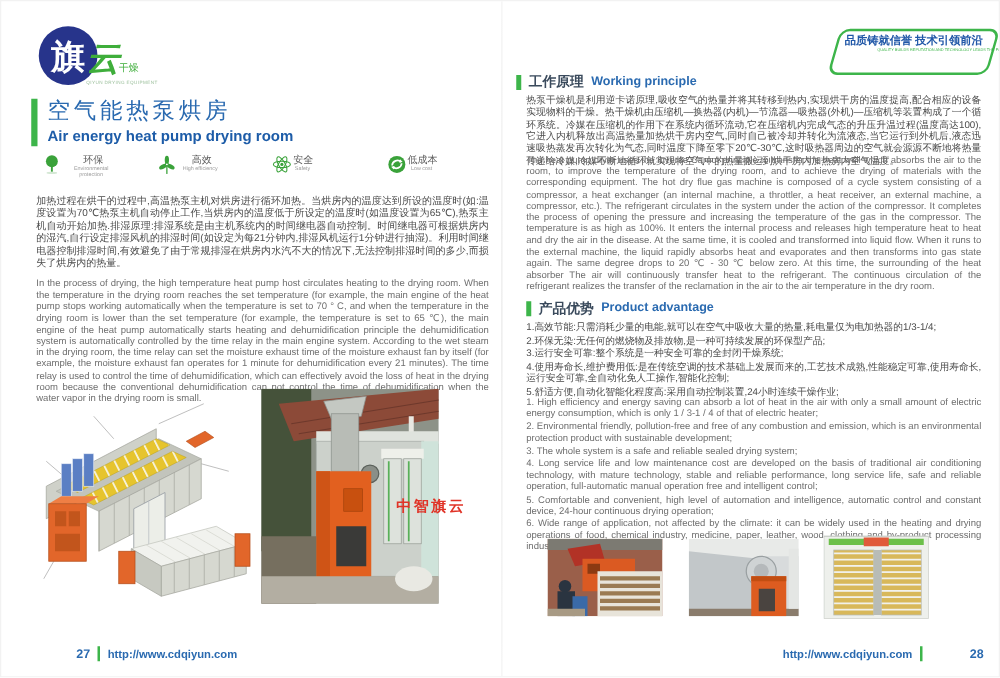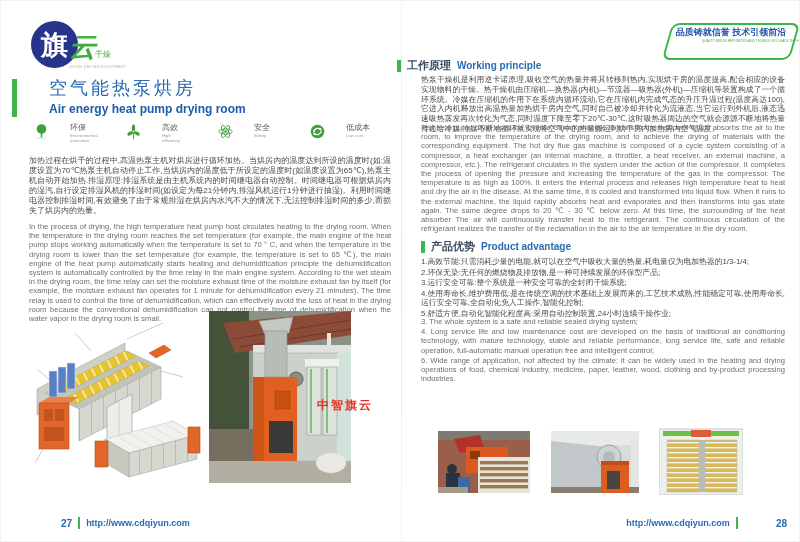--- a/index.html
+++ b/index.html
@@ -16,27 +16,27 @@
   .logo { position:absolute; left:30px; top:20px; width:120px; height:56px; }
   .logo-circle { position:absolute; left:0; top:0; width:47px; height:47px; border-radius:50%;
     background:#27348b; color:#ffffff; display:flex; align-items:center; justify-content:center;
     font-size:27px; font-weight:bold; }
   .logo-yun { position:absolute; left:38px; top:8px; font-size:27px; font-weight:bold; color:#3fae3b;
     font-style:italic; font-family:"DejaVu Serif",serif; }
   .logo-dry { position:absolute; left:64px; top:28px; font-size:8px; color:#3fae3b; }
   .logo-tag { position:absolute; left:38px; top:44px; font-size:6px; color:#9bbf9b;
     transform:scale(0.62); transform-origin:0 0; white-space:nowrap; letter-spacing:0.5px; }
 
-  .title-block { position:absolute; left:11px; top:78px; display:flex;gap:24px; }
+  .title-block { position:absolute; left:24px; top:78px; display:flex; }
   .title-bar { width:5px; height:38px; background:#3db54a; margin-right:8px; }
   .title-cn { font-size:18px; color:#2a6ab0; letter-spacing:3px; line-height:1.1; }
   .title-en { font-size:12px; font-weight:bold; color:#1d5ca8; margin-top:3px; }
 
   .features { position:absolute; left:32px; top:122px; display:flex; gap:26px; }
-  .feature { display:flex; gap:20px; width:66px; }
+  .feature { display:flex; gap:0; width:66px;text-align:center; }
   .feature svg { width:17px; height:17px; flex:none; }
   .f-cn { font-size:8px; color:#5c5c5c; line-height:1.2; }
   .f-en { font-size:6px; color:#9a9a9a; transform:scale(0.72); transform-origin:0 0;
     white-space:normal; width:130%; line-height:1.15; }
 
   .para-cn-left { position:absolute; left:28px; top:155px; width:362px; font-size:8px;
     color:#4a4a4a; line-height:1.24; text-align:justify; }
   .para-en-left { position:absolute; left:28px; top:221px; width:362px; font-size:7.6px;
     color:#6e6e6e; line-height:1.21; text-align:justify; }
 
@@ -59,21 +59,21 @@
     transform:skewX(-16deg); background:#ffffff; }
   .badge-cn { position:absolute; left:0; top:3px; width:100%; text-align:center;
     font-size:9px; font-weight:bold; color:#2057a7; white-space:nowrap; }
   .badge-en { position:absolute; left:4px; top:16px; width:100%; text-align:center; font-size:6px;
     color:#3db54a; transform:scale(0.52); transform-origin:center 0; white-space:nowrap; }
 
   .sec-head { position:absolute; display:flex; align-items:center; gap:6px; }
   .sec-bar { width:4px; height:12px; background:#3db54a; }
   .sec-cn { font-size:11px; font-weight:bold; color:#3a4a5c; }
   .sec-en { font-size:10px; font-weight:bold; color:#2a6ab0; }
-  .head-1 { left:396px; top:57px; }
+  .head-1 { left:412px; top:57px; }
   .head-2 { left:420px; top:238px; }
 
   .para-cn-right { position:absolute; left:420px; top:74px; width:364px; font-size:7.8px;
     color:#4a4a4a; line-height:1.26; text-align:justify; }
   .para-en-right { position:absolute; left:420px; top:122px; width:364px; font-size:7.6px;
     color:#6e6e6e; line-height:1.21; text-align:justify; }
 
   .adv-cn { position:absolute; left:420px; top:256px; width:364px; font-size:7.8px;
     color:#4a4a4a; line-height:1.22; text-align:justify; }
   .adv-en { position:absolute; left:420px; top:316px; width:364px; font-size:7.6px;
@@ -284,22 +284,25 @@
   </div>
 
   <div class="adv-cn">
     <div>1.高效节能:只需消耗少量的电能,就可以在空气中吸收大量的热量,耗电量仅为电加热器的1/3-1/4;</div>
     <div>2.环保无染:无任何的燃烧物及排放物,是一种可持续发展的环保型产品;</div>
     <div>3.运行安全可靠:整个系统是一种安全可靠的全封闭干燥系统;</div>
     <div>4.使用寿命长,维护费用低:是在传统空调的技术基础上发展而来的,工艺技术成熟,性能稳定可靠,使用寿命长,运行安全可靠,全自动化免人工操作,智能化控制;</div>
     <div>5.舒适方便,自动化智能化程度高:采用自动控制装置,24小时连续干燥作业;</div>
   </div>
   <div class="adv-en">
+    <div>1. High efficiency and energy saving can absorb a lot of heat in the air with only a small amount of electric energy consumption, which is only 1 / 3-1 / 4 of that of electric heater;</div>
+    <div>2. Environmental friendly, pollution-free and free of any combustion and emission, which is an environmental protection product with sustainable development;</div>
     <div>3. The whole system is a safe and reliable sealed drying system;</div>
     <div>4. Long service life and low maintenance cost are developed on the basis of traditional air conditioning technology, with mature technology, stable and reliable performance, long service life, safe and reliable operation, full-automatic manual operation free and intelligent control;</div>
+    <div>5. Comfortable and convenient, high level of automation and intelligence, automatic control and constant device, 24-hour continuous drying operation;</div>
     <div>6. Wide range of application, not affected by the climate: it can be widely used in the heating and drying operations of food, chemical industry, medicine, paper, leather, wood, clothing and by-product processing industries.</div>
   </div>
 
   <div class="photos-right">
     <svg class="p1" width="92" height="62" viewBox="0 0 92 62">
       <rect width="92" height="62" fill="#9a5f4a"></rect>
       <rect x="0" y="0" width="92" height="9" fill="#7c7a72"></rect>
       <polygon points="16,8 42,4 46,18 22,22" fill="#b23226"></polygon>
       <rect x="28" y="16" width="42" height="26" fill="#db5a22"></rect>
       <rect x="32" y="20" width="10" height="8" fill="#8c3a12"></rect>

